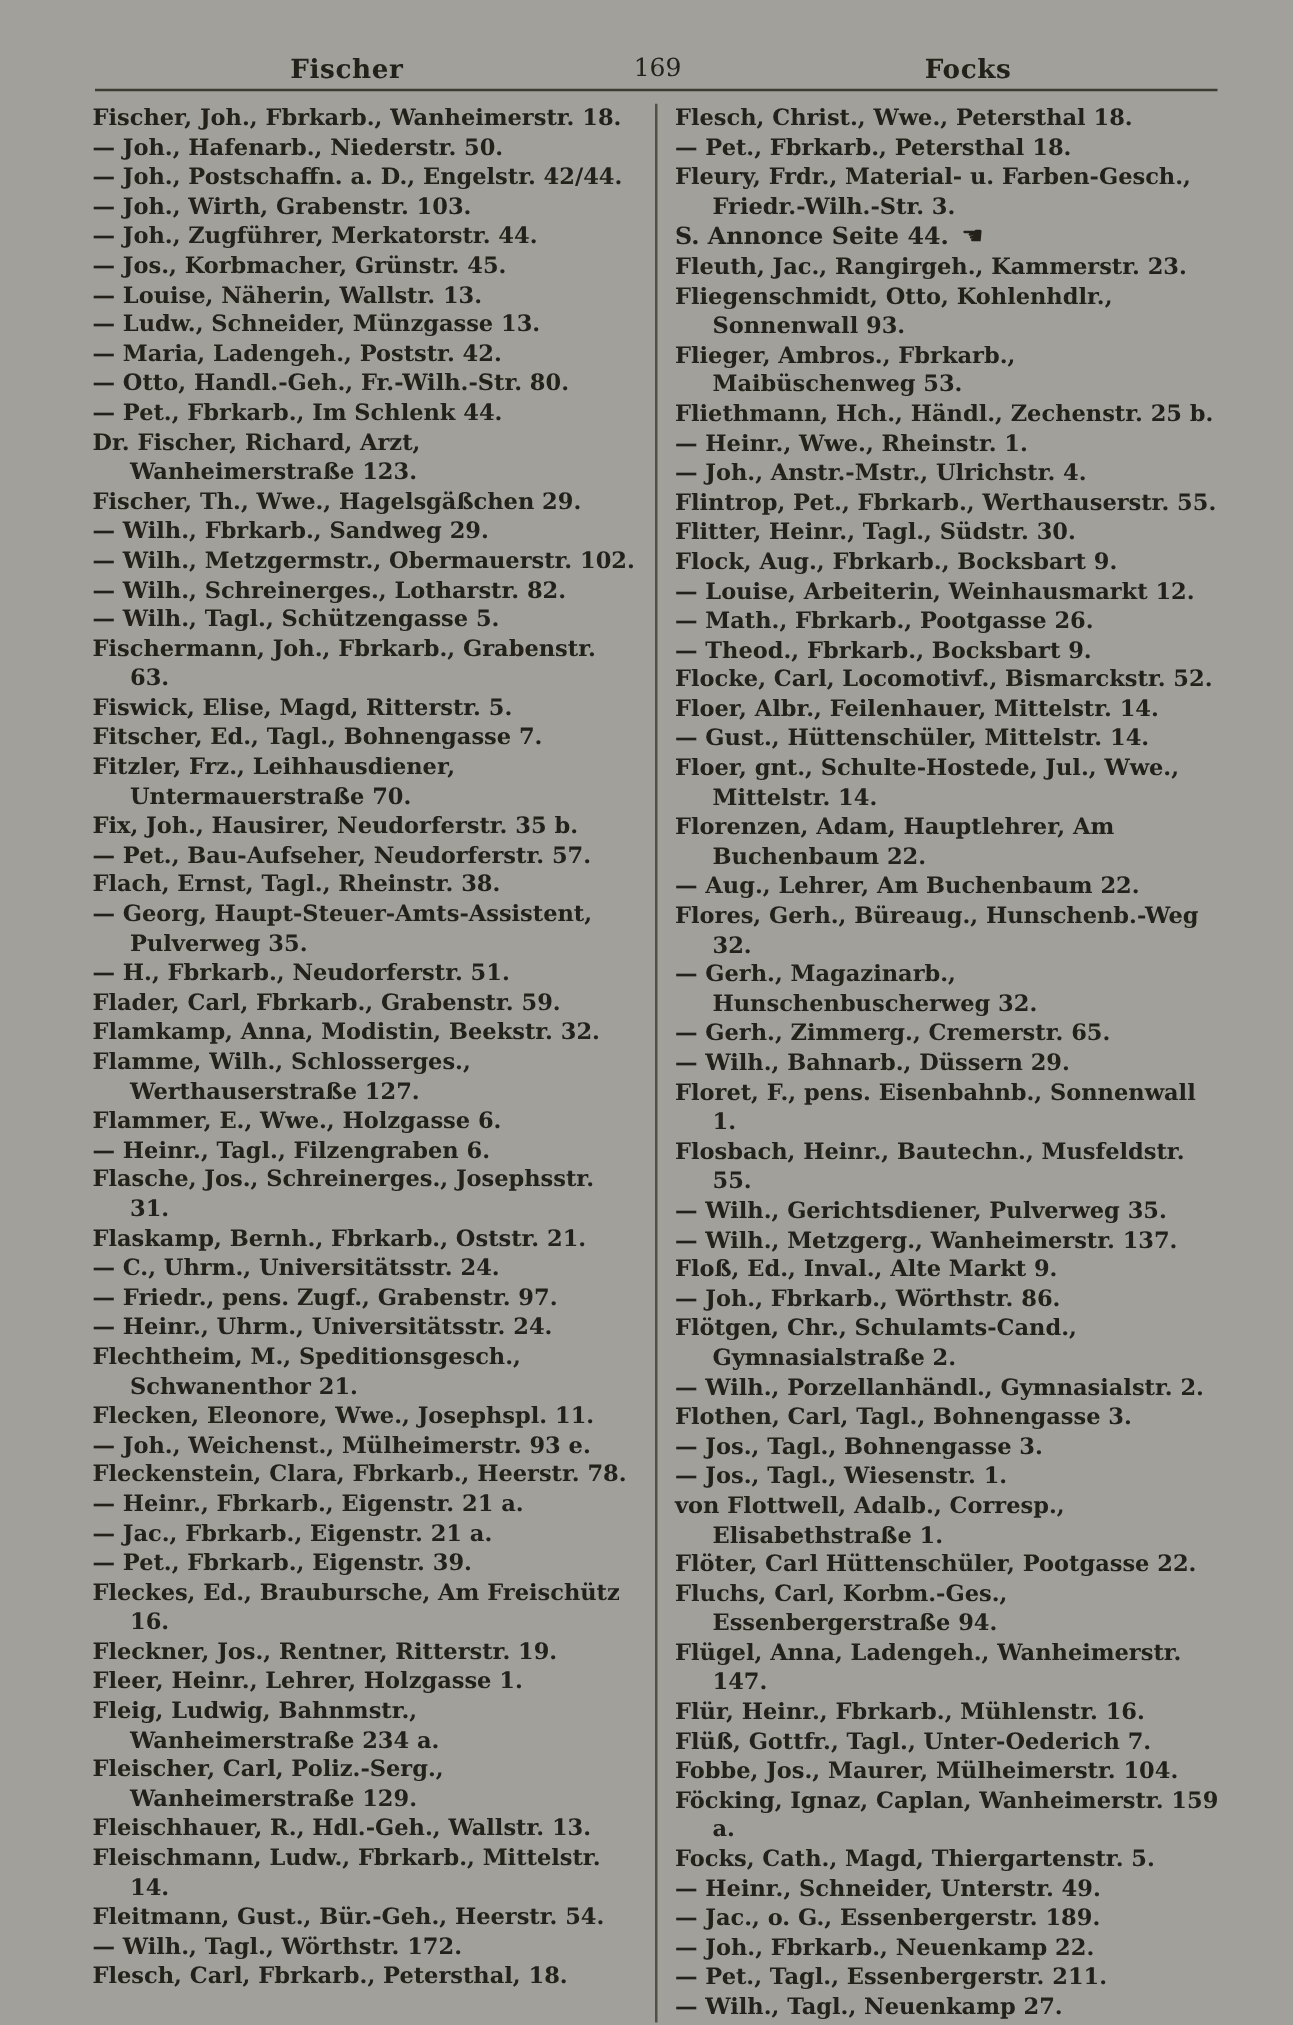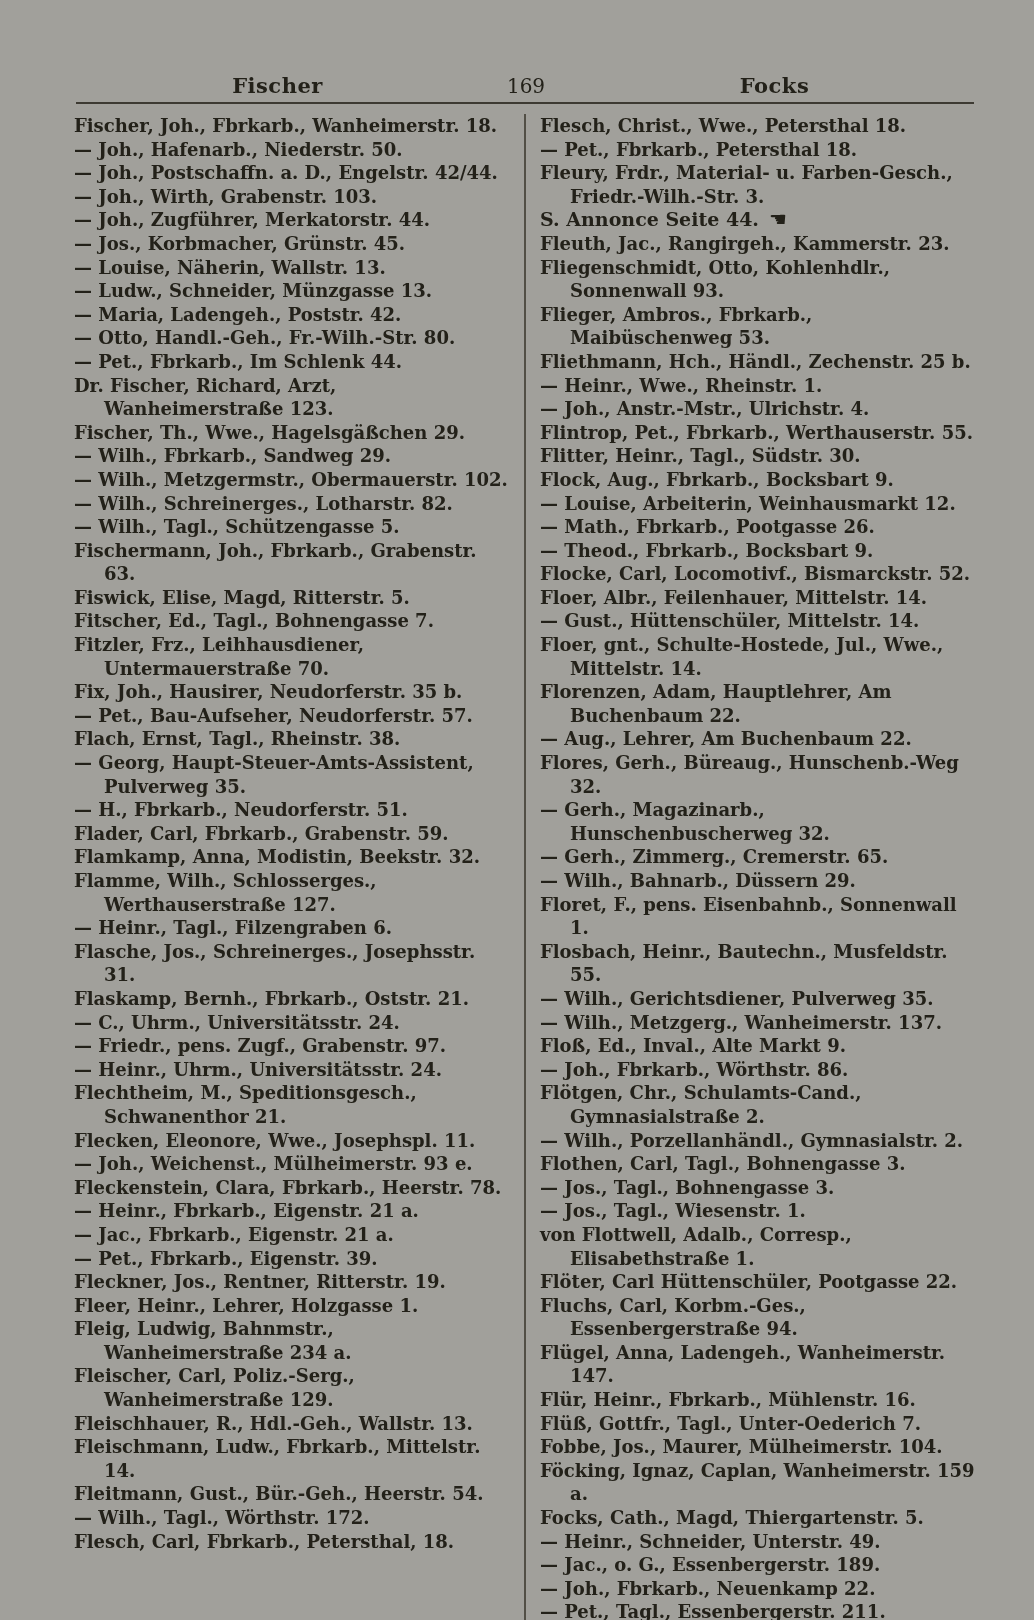--- a/index.html
+++ b/index.html
@@ -9,36 +9,35 @@
     font-family: "DejaVu Serif", serif;
     color: #232119;
     overflow: hidden;
   }
   .page {
     width: 100%; height: 100%;
     padding: 42px 56px 18px 74px;
   }
   .header {
     display: flex;
-    align-items: flex-end;
+    align-items: flex-start;
     margin-bottom: 4px;
   }
   .running-title {
     flex: 1;
     text-align: center;
     font-weight: bold;
     font-size: 21px;
     letter-spacing: 0.5px;
   }
   .page-number {
     width: 90px;
     text-align: center;
     font-size: 20px;
     font-weight: normal;
-    margin-top: 32px;
   }
   .header-rule {
     border-bottom: 2px solid #3d3a32;
     margin: 2px 4px 10px 2px;
   }
   .columns {
     display: flex;
     align-items: stretch;
   }
   .col {
@@ -107,33 +106,35 @@
         <div class="entry"><span>Fitscher, Ed., Tagl., Bohnengasse 7.</span></div>
         <div class="entry"><span>Fitzler, Frz., Leihhausdiener, Untermauerstraße 70.</span></div>
         <div class="entry"><span>Fix, Joh., Hausirer, Neudorferstr. 35 b.</span></div>
         <div class="entry"><span>— Pet., Bau-Aufseher, Neudorferstr. 57.</span></div>
         <div class="entry"><span>Flach, Ernst, Tagl., Rheinstr. 38.</span></div>
         <div class="entry"><span>— Georg, Haupt-Steuer-Amts-Assistent, Pulverweg 35.</span></div>
         <div class="entry"><span>— H., Fbrkarb., Neudorferstr. 51.</span></div>
         <div class="entry"><span>Flader, Carl, Fbrkarb., Grabenstr. 59.</span></div>
         <div class="entry"><span>Flamkamp, Anna, Modistin, Beekstr. 32.</span></div>
         <div class="entry"><span>Flamme, Wilh., Schlosserges., Werthauserstraße 127.</span></div>
+        <div class="entry"><span>Flammer, E., Wwe., Holzgasse 6.</span></div>
         <div class="entry"><span>— Heinr., Tagl., Filzengraben 6.</span></div>
         <div class="entry"><span>Flasche, Jos., Schreinerges., Josephsstr. 31.</span></div>
         <div class="entry"><span>Flaskamp, Bernh., Fbrkarb., Oststr. 21.</span></div>
         <div class="entry"><span>— C., Uhrm., Universitätsstr. 24.</span></div>
         <div class="entry"><span>— Friedr., pens. Zugf., Grabenstr. 97.</span></div>
         <div class="entry"><span>— Heinr., Uhrm., Universitätsstr. 24.</span></div>
         <div class="entry"><span>Flechtheim, M., Speditionsgesch., Schwanenthor 21.</span></div>
         <div class="entry"><span>Flecken, Eleonore, Wwe., Josephspl. 11.</span></div>
         <div class="entry"><span>— Joh., Weichenst., Mülheimerstr. 93 e.</span></div>
         <div class="entry"><span>Fleckenstein, Clara, Fbrkarb., Heerstr. 78.</span></div>
         <div class="entry"><span>— Heinr., Fbrkarb., Eigenstr. 21 a.</span></div>
         <div class="entry"><span>— Jac., Fbrkarb., Eigenstr. 21 a.</span></div>
         <div class="entry"><span>— Pet., Fbrkarb., Eigenstr. 39.</span></div>
+        <div class="entry"><span>Fleckes, Ed., Braubursche, Am Freischütz 16.</span></div>
         <div class="entry"><span>Fleckner, Jos., Rentner, Ritterstr. 19.</span></div>
         <div class="entry"><span>Fleer, Heinr., Lehrer, Holzgasse 1.</span></div>
         <div class="entry"><span>Fleig, Ludwig, Bahnmstr., Wanheimerstraße 234 a.</span></div>
         <div class="entry"><span>Fleischer, Carl, Poliz.-Serg., Wanheimerstraße 129.</span></div>
         <div class="entry"><span>Fleischhauer, R., Hdl.-Geh., Wallstr. 13.</span></div>
         <div class="entry"><span>Fleischmann, Ludw., Fbrkarb., Mittelstr. 14.</span></div>
         <div class="entry"><span>Fleitmann, Gust., Bür.-Geh., Heerstr. 54.</span></div>
         <div class="entry"><span>— Wilh., Tagl., Wörthstr. 172.</span></div>
         <div class="entry"><span>Flesch, Carl, Fbrkarb., Petersthal, 18.</span></div>
       </div>

